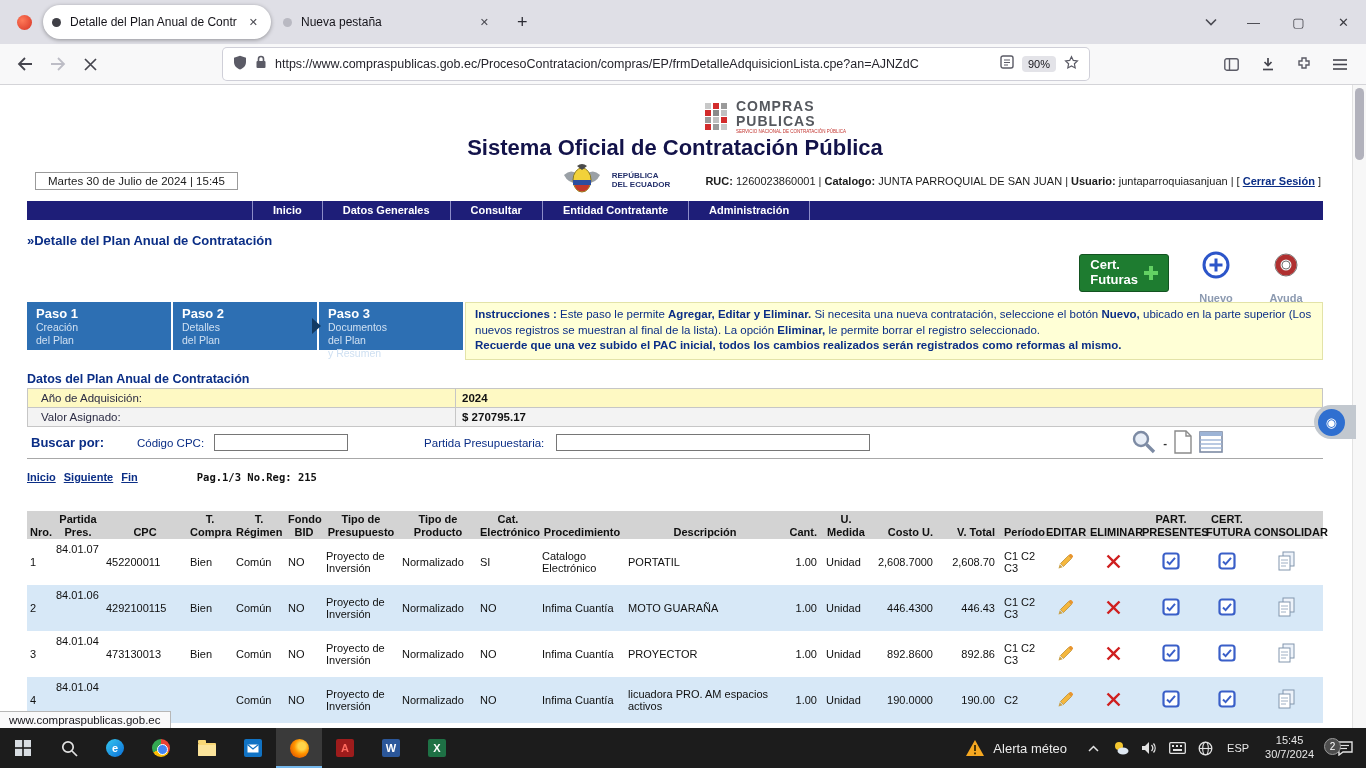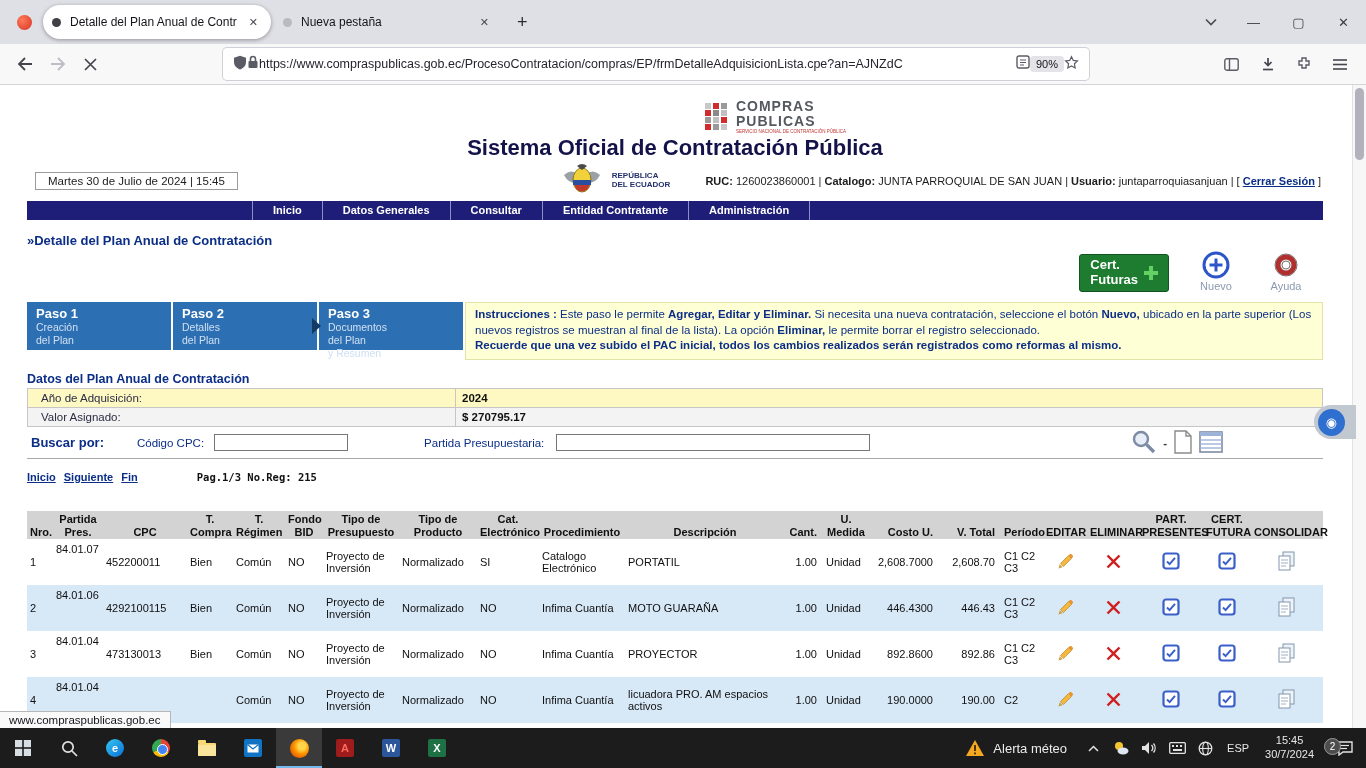--- a/index.html
+++ b/index.html
@@ -14,21 +14,21 @@
 .tab .fav{width:9px;height:9px;border-radius:50%;background:#3f3f46;margin-right:9px;flex:0 0 auto;}
 .tab.t2 .fav{background:#b9b9c2;}
 .tab .ttl{flex:1;white-space:nowrap;overflow:hidden;}
 .tab .cls{color:#4a4a52;font-size:11px;padding:1px 4px;}
 .newtab{font-size:18px;color:#2b2b33;padding:0 12px;}
 .tabbar-right{margin-left:auto;display:flex;align-items:center;height:100%;}
 .alltabs{padding:0 14px;color:#4a4a52;display:flex;align-items:center;}
 .winbtn{width:45px;height:100%;display:flex;align-items:center;justify-content:center;color:#3b3b42;font-size:13px;}
 .toolbar{height:41px;background:#f8f8f9;display:flex;align-items:center;padding:0 8px;border-bottom:1px solid #d4d4d8;}
 .navbtn{width:33px;height:32px;display:flex;align-items:center;justify-content:center;border-radius:4px;}
-.urlbar{display:flex;align-items:center;background:#fff;border-radius:4px;box-shadow:0 0 0 1px #cfcfd8;padding:0 10px;height:32px;width:866px;margin-left:116px;}
+.urlbar{display:flex;align-items:center;background:#fff;border-radius:4px;box-shadow:0 0 0 1px #cfcfd8;padding:0 10px;gap:8px;height:32px;width:866px;margin-left:116px;}
 .url{flex:1;font-size:12.5px;color:#26252d;white-space:nowrap;overflow:hidden;}
 .zoom{background:#e3e3e8;border-radius:4px;font-size:11px;padding:2px 6px;color:#15141a;white-space:nowrap;}
 .tool-right{margin-left:auto;display:flex;align-items:center;gap:3px;padding-right:2px;}
 
 
 .page{position:absolute;top:85px;left:0;width:1366px;height:643px;background:#fff;overflow:hidden;}
 .content{width:1296px;margin-left:27px;}
 .pg-header{display:flex;align-items:center;margin-top:14px;height:60px;flex-direction:column;}
 .logo{display:flex;align-items:center;gap:8px;margin-left:200px;}
 .logo-text div{font-size:14px;font-weight:bold;color:#55585e;letter-spacing:1px;line-height:1.05;}
@@ -42,21 +42,21 @@
 .userinfo b{font-weight:bold;}
 .logout{font-weight:bold;color:#0b2e86;text-decoration:underline;}
 .menubar{margin-top:10px;height:19px;background:#1e1e78;display:flex;align-items:center;padding-left:225px;}
 .menu-item{font-size:11px;font-weight:bold;color:#fff;padding:0 20px;border-right:1px solid #8d8dc8;line-height:19px;}
 .menu-item:first-child{border-left:1px solid #8d8dc8;}
 .breadcrumb{margin-top:13px;font-size:13px;font-weight:bold;color:#0b2e86;}
 .actions{display:flex;justify-content:flex-end;align-items:flex-start;gap:24px;margin-top:2px;height:52px;padding-right:14px;}
 .btn-cert{display:flex;align-items:center;gap:6px;background:#1e7c30;border:1px solid #135321;border-radius:3px;padding:3px 10px;height:38px;margin-top:4px;}
 .btn-cert .txt div{color:#fff;font-weight:bold;font-size:13px;line-height:1.15;}
 .icon-btn{display:flex;flex-direction:column;align-items:center;width:46px;}
-.icon-btn .lbl{font-size:11px;color:#8c9ab0;margin-top:0;}
+.icon-btn .lbl{font-size:11px;color:#8c9ab0;margin-top:12px;font-weight:bold;}
 .step{width:144px;height:48px;background:#2d6fb3;color:#fff;padding:4px 9px;margin-right:2px;position:relative;flex:0 0 auto;}
 .step .st{font-size:13px;font-weight:bold;}
 .step .sl{font-size:10.5px;color:#cfe0f2;line-height:1.22;}
 .step.s2:after{content:"";position:absolute;right:-4px;top:50%;transform:translateY(-50%);border-left:9px solid #123a63;border-top:8px solid transparent;border-bottom:8px solid transparent;z-index:2;}
 .instructions{flex:1;background:#ffffd6;border:1px solid #e3e3a8;padding:4px 9px;font-size:11.5px;color:#0b2e86;line-height:1.35;height:58px;}
 .instructions .b{font-weight:bold;}
 .steps-row{display:flex;margin-top:0;}
 .datos-title{margin-top:12px;font-size:12.5px;font-weight:bold;color:#0b2e86;}
 .datos-box{margin-top:2px;border:1px solid #b9b9b9;width:100%;border-collapse:collapse;}
 .datos-box td{font-size:11.5px;padding:3px 4px 3px 13px;border:1px solid #c6c6c6;color:#2c2c44;}

